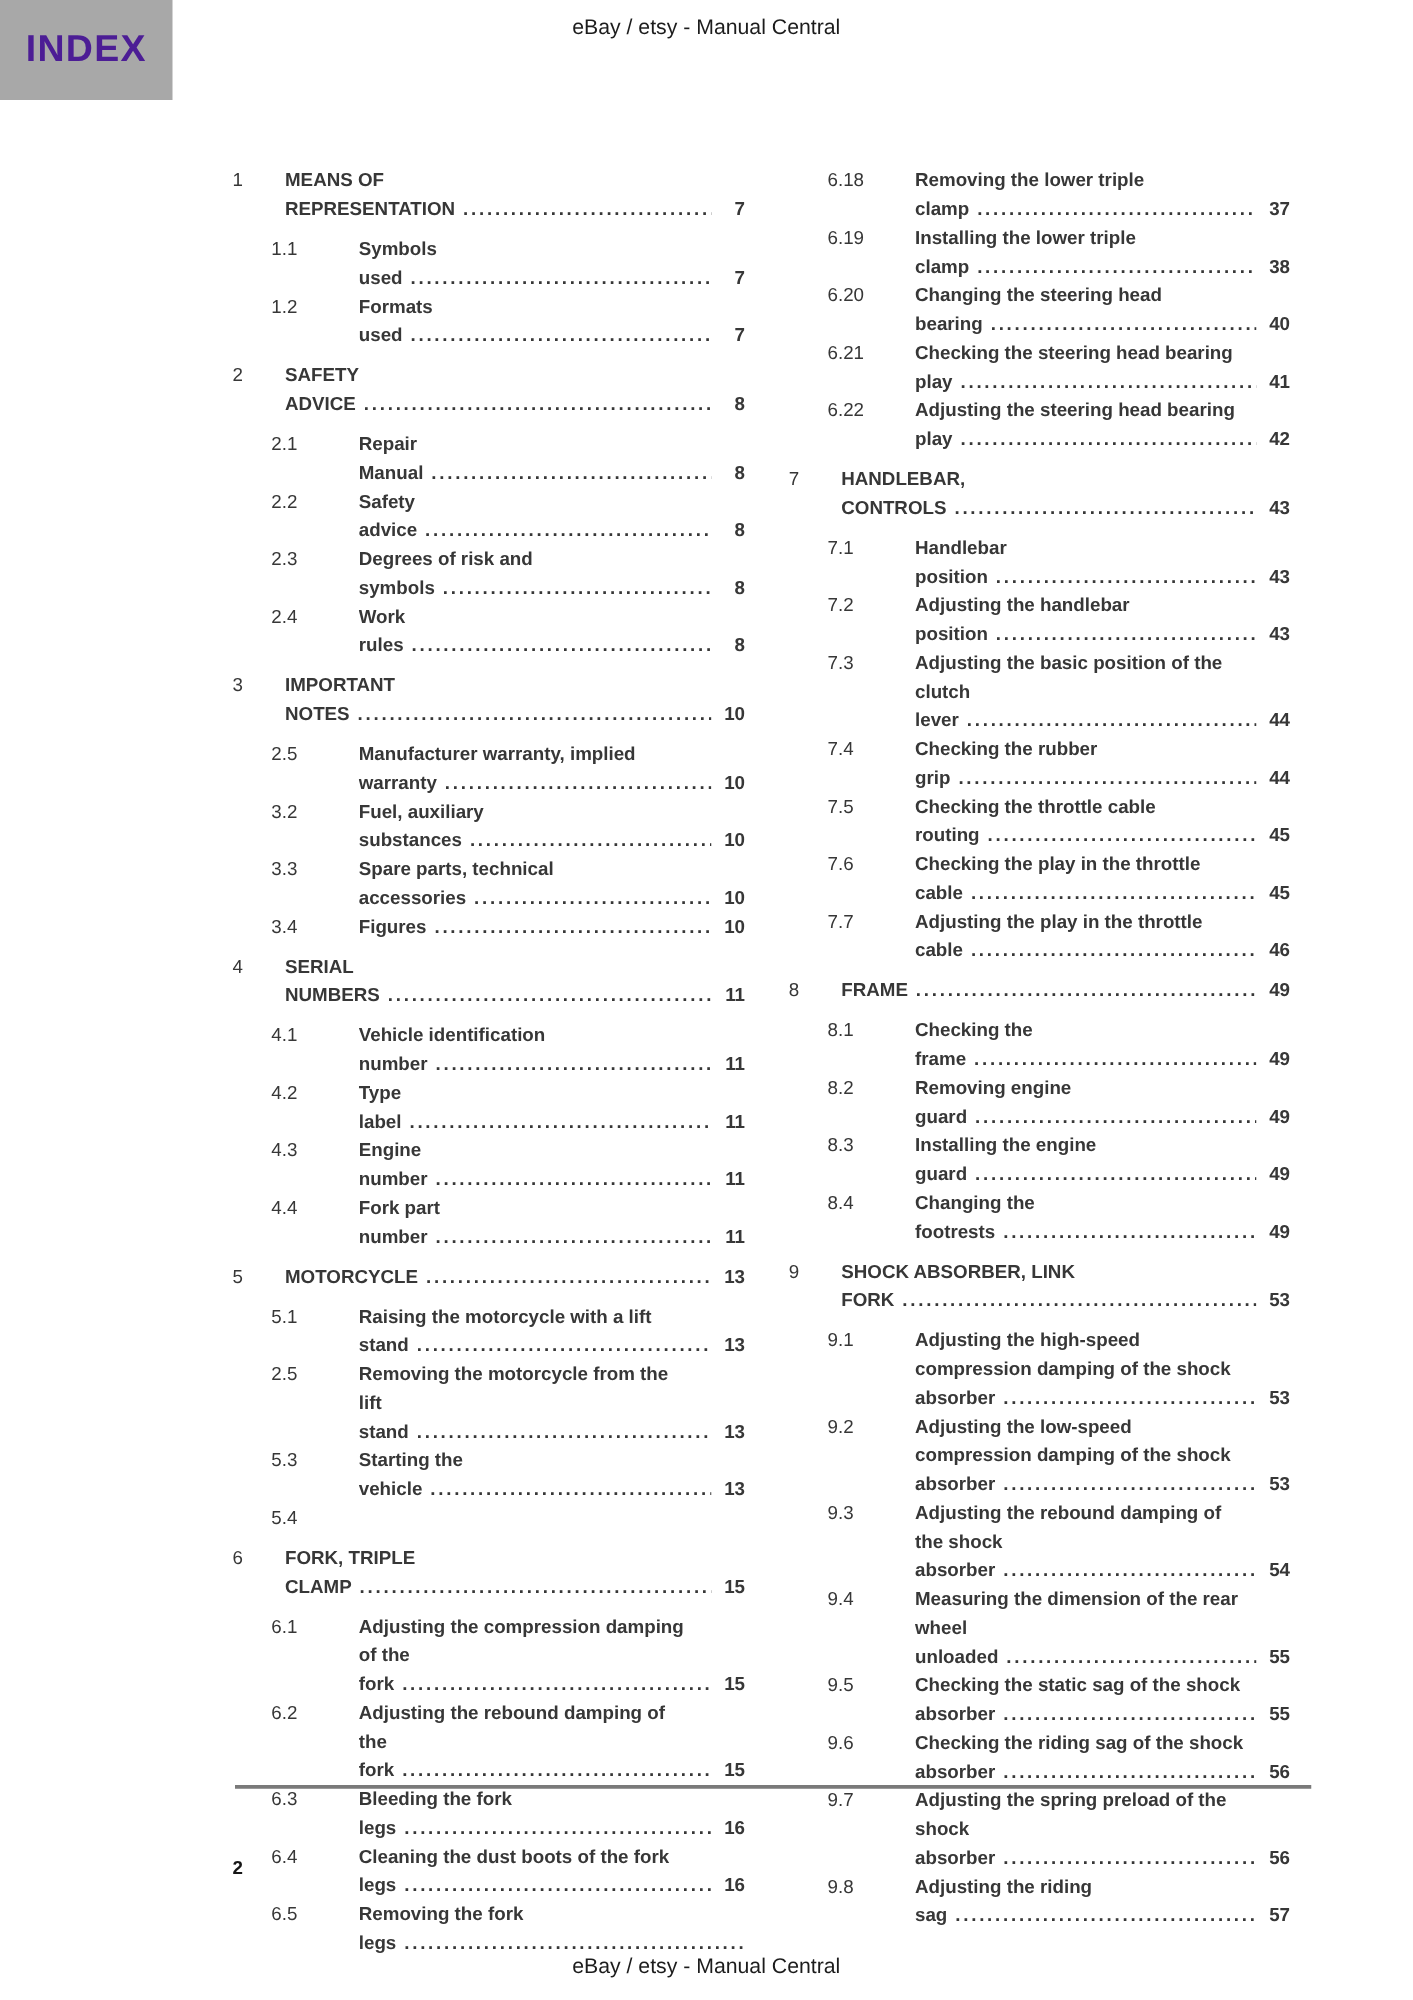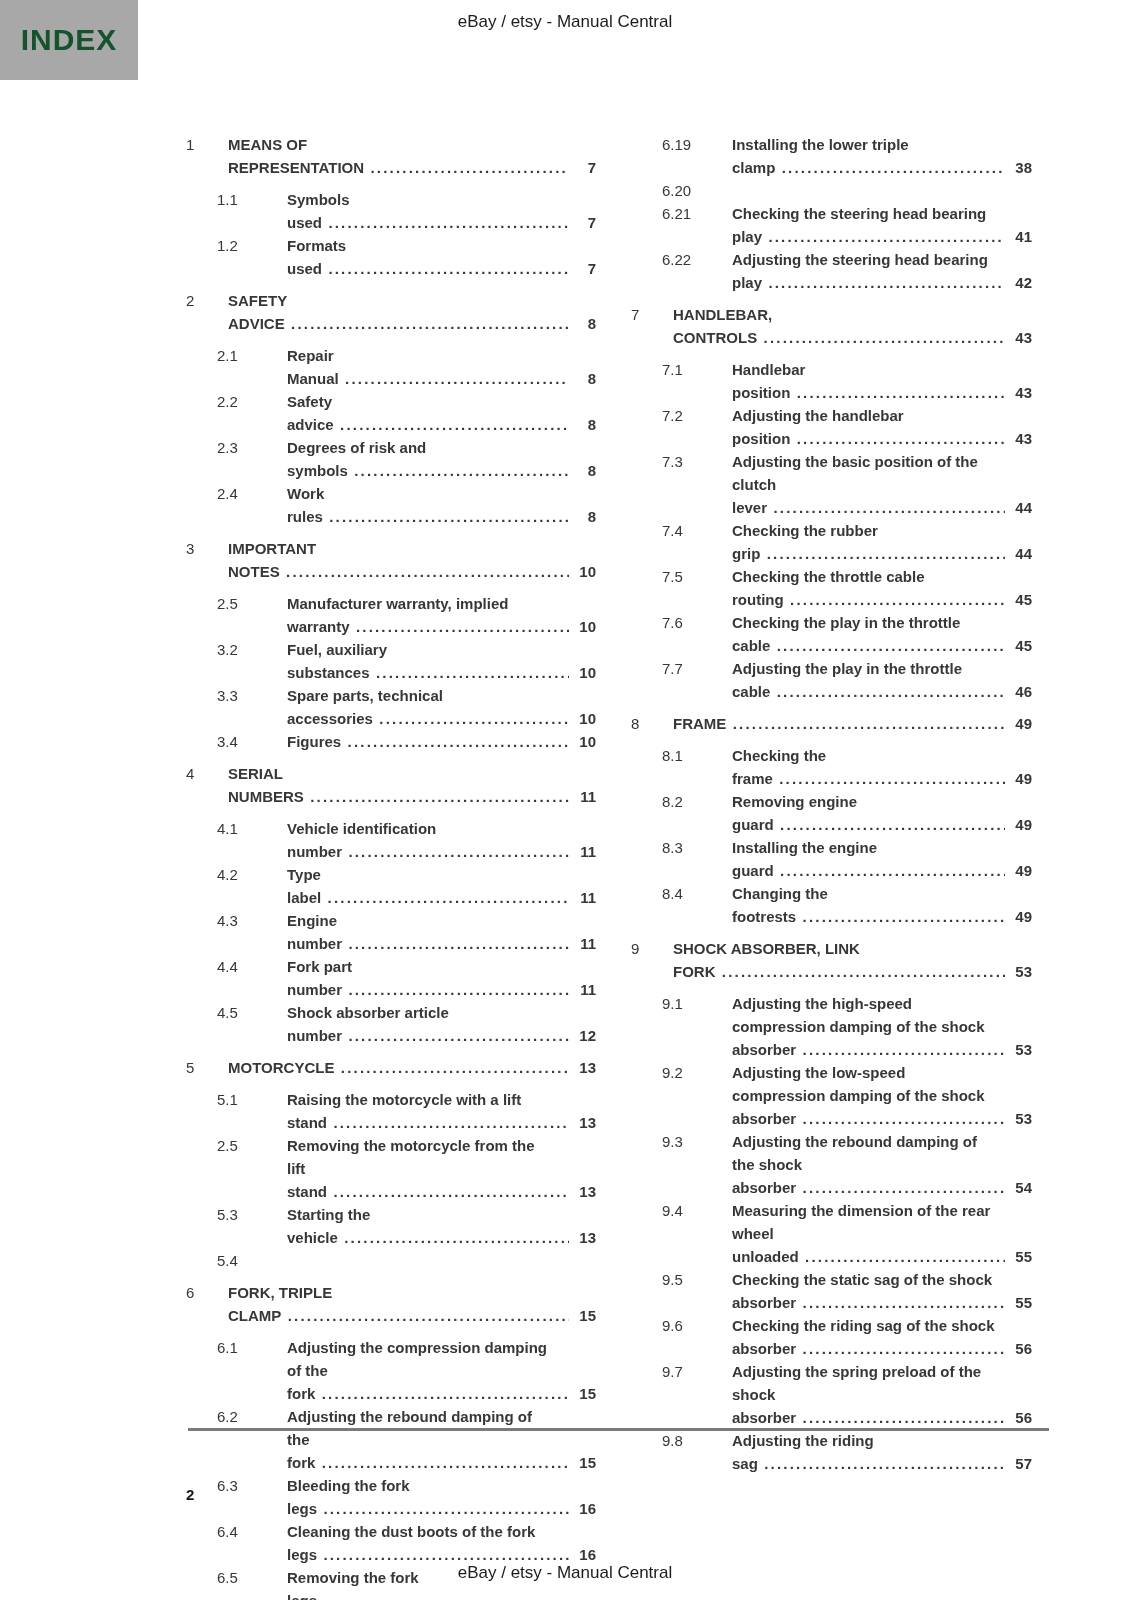--- a/index.html
+++ b/index.html
@@ -13,21 +13,21 @@
   }
 
   .index-box {
     position: absolute; left: 0; top: 0;
     width: 138px; height: 80px;
     background: #a8a8a8;
     display: flex; align-items: center; justify-content: center;
   }
   .index-box .index-label {
     font-weight: bold; font-size: 30px; letter-spacing: 1px;
-    color: #14532d;
+    color: #4c1d95;
   }
 
   .doc-header {
     position: absolute; top: 12px; left: 0; width: 100%;
     text-align: center; font-size: 17px; color: #1c1c1c;
   }
   .doc-footer {
     position: absolute; top: 1563px; left: 0; width: 100%;
     text-align: center; font-size: 17px; color: #1c1c1c;
   }
@@ -150,24 +150,20 @@
       <div class="toc-body"><span class="toc-title">Type label</span><span class="toc-page">11</span></div>
     </div>
     <div class="toc-row sub">
       <span class="toc-num">4.3</span>
       <div class="toc-body"><span class="toc-title">Engine number</span><span class="toc-page">11</span></div>
     </div>
     <div class="toc-row sub">
       <span class="toc-num">4.4</span>
       <div class="toc-body"><span class="toc-title">Fork part number</span><span class="toc-page">11</span></div>
     </div>
-    <div class="toc-row sub">
-      <span class="toc-num">4.5</span>
-      <div class="toc-body"><span class="toc-title">Shock absorber article number</span><span class="toc-page">12</span></div>
-    </div>
     <div class="toc-row section">
       <span class="toc-num">5</span>
       <div class="toc-body"><span class="toc-title">MOTORCYCLE</span><span class="toc-page">13</span></div>
     </div>
     <div class="toc-row sub">
       <span class="toc-num">5.1</span>
       <div class="toc-body"><span class="toc-title">Raising the motorcycle with a lift
 stand</span><span class="toc-page">13</span></div>
     </div>
     <div class="toc-row sub">
@@ -205,25 +201,30 @@
       <div class="toc-body"><span class="toc-title">Cleaning the dust boots of the fork
 legs</span><span class="toc-page">16</span></div>
     </div>
     <div class="toc-row sub">
       <span class="toc-num">6.5</span>
       <div class="toc-body"><span class="toc-title">Removing the fork legs</span></div>
     </div>
   </div>
 <div class="toc-col" id="col-right">
     <div class="toc-row sub">
+      <span class="toc-num">6.18</span>
+      <div class="toc-body"><span class="toc-title">Removing the lower triple clamp</span><span class="toc-page">37</span></div>
+    </div>
+    <div class="toc-row sub">
       <span class="toc-num">6.19</span>
       <div class="toc-body"><span class="toc-title">Installing the lower triple clamp</span><span class="toc-page">38</span></div>
     </div>
     <div class="toc-row sub">
       <span class="toc-num">6.20</span>
+      <div class="toc-body"><span class="toc-title">Changing the steering head bearing</span><span class="toc-page">40</span></div>
     </div>
     <div class="toc-row sub">
       <span class="toc-num">6.21</span>
       <div class="toc-body"><span class="toc-title">Checking the steering head bearing
 play</span><span class="toc-page">41</span></div>
     </div>
     <div class="toc-row sub">
       <span class="toc-num">6.22</span>
       <div class="toc-body"><span class="toc-title">Adjusting the steering head bearing
 play</span><span class="toc-page">42</span></div>

